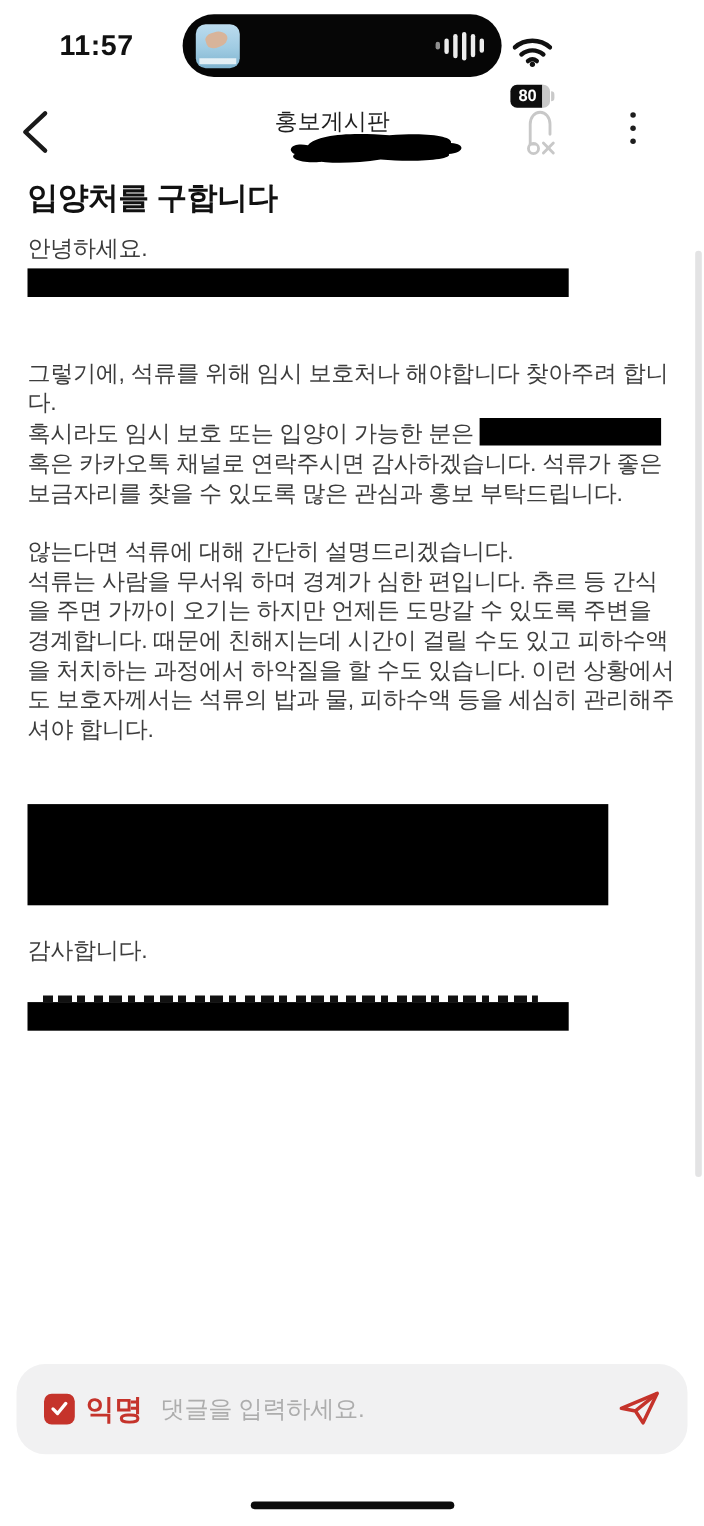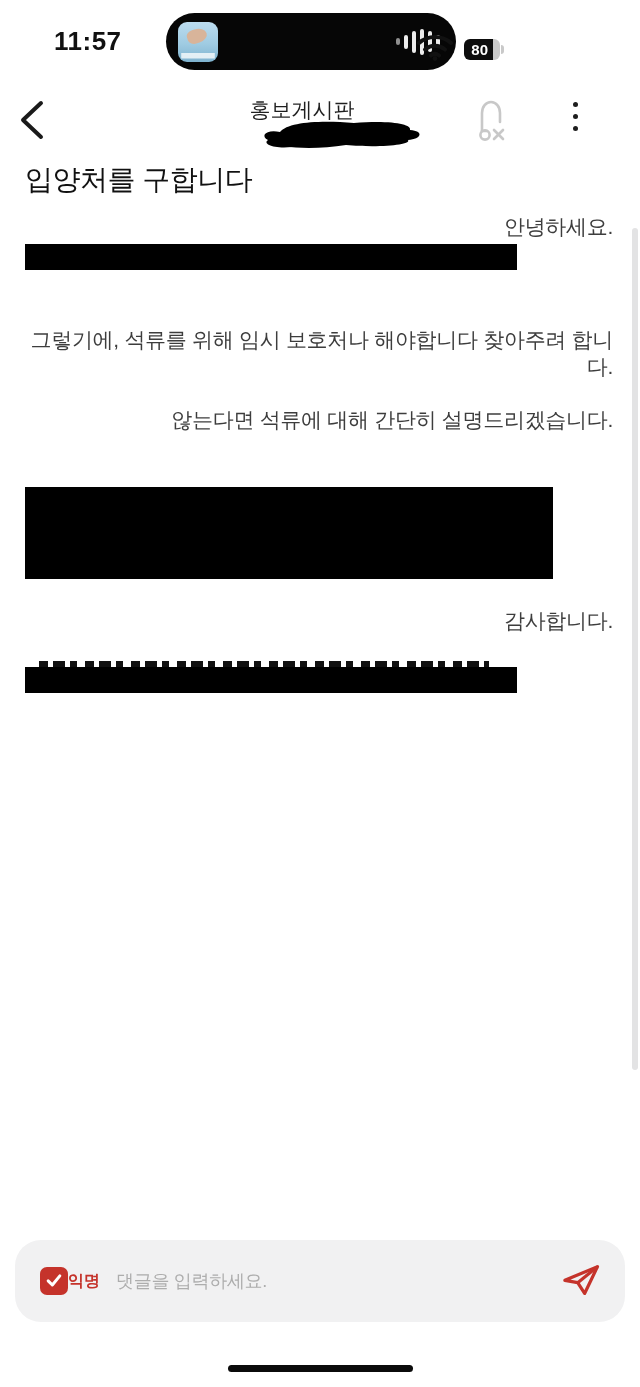--- a/index.html
+++ b/index.html
@@ -22,56 +22,56 @@
   .album::before{content:"";position:absolute;left:9px;top:7px;width:20px;height:14px;background:#d8b49a;border-radius:40% 60% 55% 45%;transform:rotate(-18deg);}
   .album::after{content:"";position:absolute;left:0;bottom:3px;width:100%;height:7px;background:rgba(255,255,255,.85);clip-path:polygon(8% 20%,92% 20%,92% 100%,8% 100%);opacity:.9;}
   .waveform{display:flex;align-items:center;gap:4px;height:30px;margin-right:4px;}
   .waveform span{width:4px;border-radius:2px;background:#ececec;}
   .wf1{height:7px;background:#8f8f8f!important;}
   .wf2{height:14px;}
   .wf3{height:22px;}
   .wf4{height:26px;}
   .wf5{height:21px;}
   .wf6{height:13px;}
-  .right-status{position:absolute;right:36px;top:34px;display:flex;align-items:center;gap:11px;}
+  .right-status{position:absolute;right:36px;top:34px;display:flex;align-items:center;gap:11px;flex-direction:column;}
   .battery{display:flex;align-items:center;}
   .battery .fill{background:#0d0d0d;color:#fff;font-size:15px;font-weight:700;border-radius:6px 0 0 6px;padding:2px 5px 2px 7px;line-height:17px;}
   .battery .rest{width:7px;height:21px;background:#c9c9c9;border-radius:0 6px 6px 0;}
   .battery .nub{width:3px;height:9px;background:#c9c9c9;border-radius:0 3px 3px 0;margin-left:1px;}
 
   
   .nav-bar{position:absolute;top:92px;left:0;width:604px;height:63px;}
   .back-btn{position:absolute;left:14px;top:8px;width:36px;height:42px;background:none;border:none;padding:0;cursor:pointer;}
   .nav-title{position:absolute;left:0;top:4px;width:100%;text-align:center;font-size:21px;font-weight:500;color:#1f1f1f;}
   .scribble{position:absolute;left:258px;top:24px;}
   .bell-btn{position:absolute;right:92px;top:6px;background:none;border:none;padding:0;cursor:pointer;}
   .more-btn{position:absolute;right:26px;top:10px;background:none;border:none;padding:0;cursor:pointer;display:flex;flex-direction:column;gap:7px;}
   .more-btn i{width:5px;height:5px;border-radius:50%;background:#1e1e1e;display:block;}
 
   
   .content{position:absolute;top:155px;left:25px;width:588px;}
-  .post-title{font-size:28px;font-weight:400;color:#111;margin:6px 0 14px 0;letter-spacing:-.5px;}
+  .post-title{font-size:28px;font-weight:700;color:#111;margin:6px 0 14px 0;letter-spacing:-.5px;}
   .post-body{font-size:21px;line-height:27px;color:#3d3d3d;word-break:break-all;letter-spacing:-.3px;}
-  .post-body p{margin:0;text-align:right;}
+  .post-body p{margin:0;}
   .gap{height:26px;}
   .redact-bar{background:#000;margin:4px 0;}
   .redact-block{background:#000;margin:2px 0;}
   .redact-inline{display:inline-block;background:#000;width:165px;height:25px;vertical-align:-4px;}
   .covered-line{margin-top:1px;}
   .covered-line .fringe{height:6px;width:450px;margin-left:14px;background:repeating-linear-gradient(90deg,#111 0 9px,transparent 9px 14px,#111 14px 26px,transparent 26px 31px,#111 31px 38px,transparent 38px 46px);}
   .covered-line .bar{width:492px;height:26px;background:#000;}
 
   
   .scrollbar{position:absolute;right:2px;top:228px;width:6px;height:842px;border-radius:3px;background:#e3e3e4;}
 
   
   .comment-bar{position:absolute;left:15px;right:15px;bottom:65px;height:82px;background:#f1f1f2;border-radius:26px;display:flex;align-items:center;padding:0 22px 0 25px;box-sizing:border-box;}
   .anon-check{width:28px;height:28px;border-radius:7px;background:#c5332b;border:none;padding:0;display:flex;align-items:center;justify-content:center;cursor:pointer;flex:0 0 auto;}
-  .anon-label{color:#c5332b;font-size:16px;font-weight:700;flex:0 0 auto;}
-  .comment-input{flex:1;border:none;background:transparent;outline:none;font-size:18px;color:#15803d;margin-left:14px;font-family:inherit;letter-spacing:-.3px;}
+  .anon-label{color:#c5332b;font-size:26px;font-weight:700;margin-left:10px;flex:0 0 auto;}
+  .comment-input{flex:1;border:none;background:transparent;outline:none;font-size:22px;color:#15803d;margin-left:14px;font-family:inherit;letter-spacing:-.3px;}
   .comment-input::placeholder{color:#adadad;}
   .send-btn{background:none;border:none;padding:0;cursor:pointer;flex:0 0 auto;}
 
   
   .home-indicator{position:absolute;left:228px;bottom:15px;width:185px;height:7px;border-radius:4px;background:#0b0b0b;}
 </style>
 </head>
 <body>
 
 <div class="phone">
@@ -148,22 +148,24 @@
   </div>
 
   <div class="content">
     <h1 class="post-title">입양처를 구합니다</h1>
     <div class="post-body">
         <p>안녕하세요.</p>
         <div class="redact-bar" style="width: 492px; height: 26px;"></div>
         <div class="gap"></div>
         <div class="gap"></div>
         <p>그렇기에, 석류를 위해 임시 보호처나 해야합니다 찾아주려 합니다.</p>
+        <p>혹시라도 임시 보호 또는 입양이 가능한 분은 <span class="redact-inline"></span> 혹은 카카오톡 채널로 연락주시면 감사하겠습니다. 석류가 좋은 보금자리를 찾을 수 있도록 많은 관심과 홍보 부탁드립니다.</p>
         <div class="gap"></div>
         <p>않는다면 석류에 대해 간단히 설명드리겠습니다.</p>
+        <p>석류는 사람을 무서워 하며 경계가 심한 편입니다. 츄르 등 간식을 주면 가까이 오기는 하지만 언제든 도망갈 수 있도록 주변을 경계합니다. 때문에 친해지는데 시간이 걸릴 수도 있고 피하수액을 처치하는 과정에서 하악질을 할 수도 있습니다. 이런 상황에서도 보호자께서는 석류의 밥과 물, 피하수액 등을 세심히 관리해주셔야 합니다.</p>
         <div class="gap"></div>
         <div class="gap"></div>
         <div class="redact-block" style="width: 528px; height: 92px;"></div>
         <div class="gap"></div>
         <p>감사합니다.</p>
         <div class="gap"></div>
         <div class="covered-line">
           <div class="fringe"></div>
           <div class="bar" style="width: 492px; height: 26px;"></div>
         </div>

